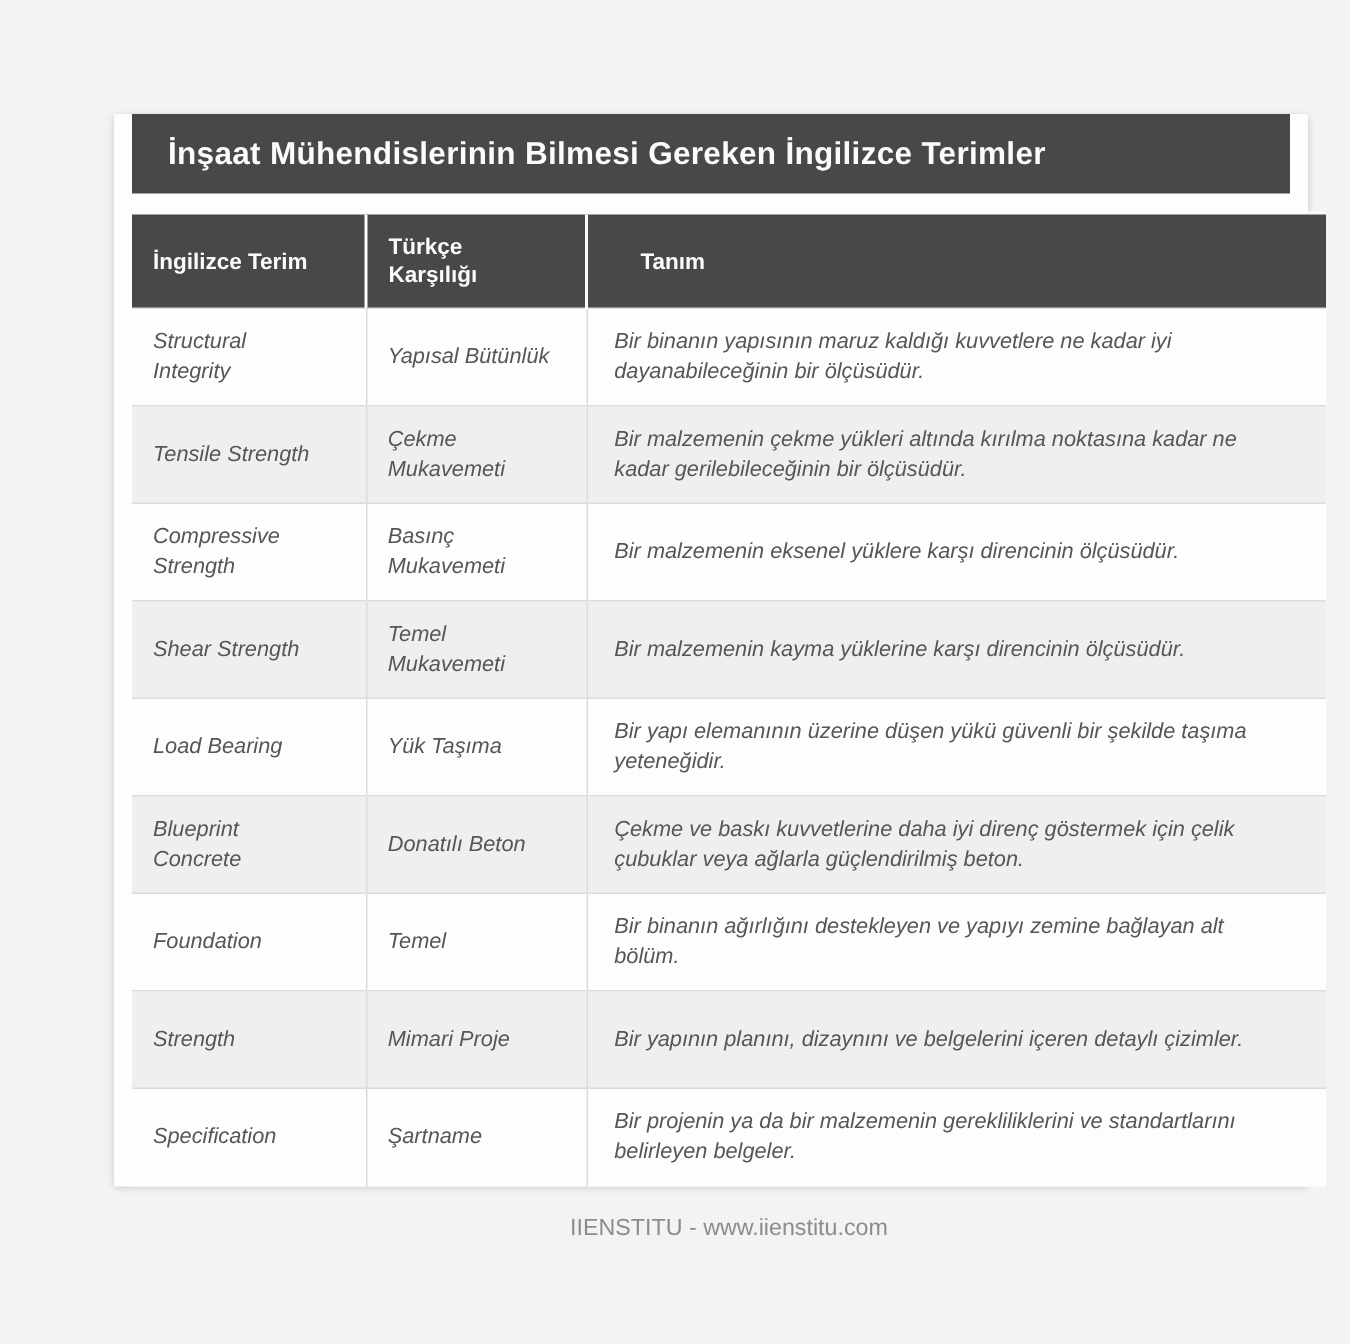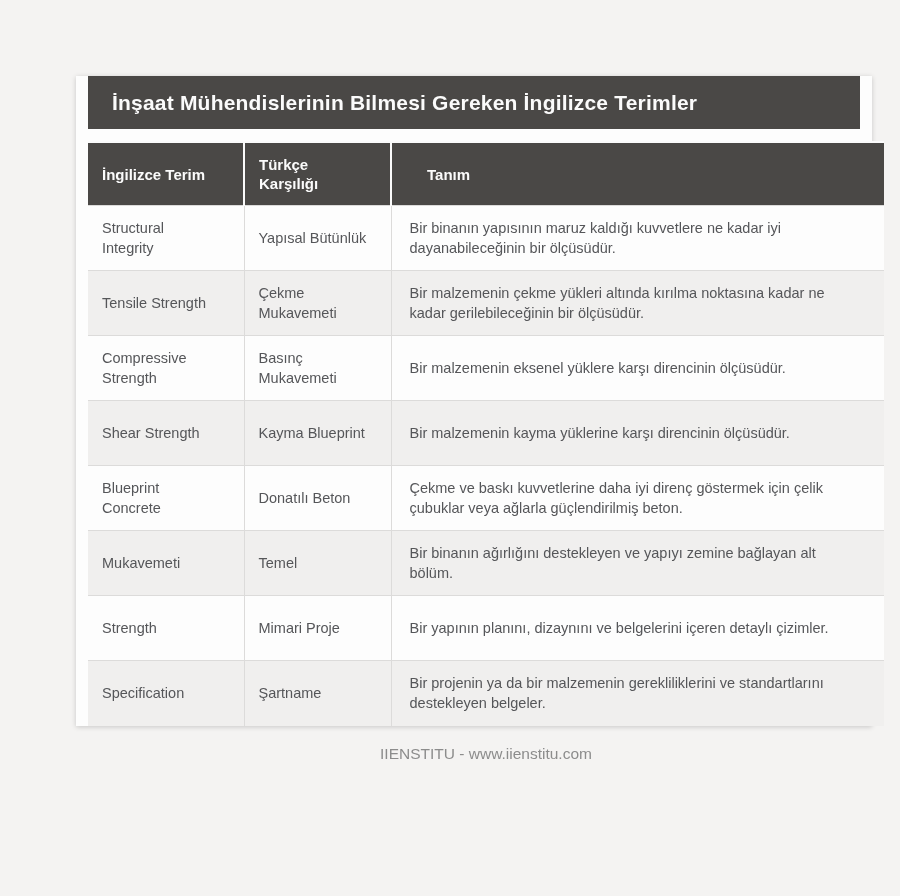--- a/index.html
+++ b/index.html
@@ -61,21 +61,21 @@
     color: var(--body-text);
     line-height: 20px;
     vertical-align: middle;
     padding: 12px 24px 12px 14px;
     border-top: 1px solid var(--grid-border);
     background: var(--row-white);
   }
   tbody td + td { border-left: 1px solid var(--grid-border); }
   tbody tr:nth-child(even) td { background: var(--row-alt); }
   tbody td.def-cell { padding-left: 18px; padding-right: 32px; }
-  tbody tr { height: 65px; }
+  tbody tr { height: 65px; font-style: italic; }
   .footer {
     text-align: center;
     color: var(--footer-text);
     font-size: 15.5px;
     margin-top: 19px;
     width: 900px;
   }
 </style>
 </head>
 <body>
@@ -107,40 +107,45 @@
           <td>Çekme Mukavemeti</td>
           <td class="def-cell">Bir malzemenin çekme yükleri altında kırılma noktasına kadar ne kadar gerilebileceğinin bir ölçüsüdür.</td>
         </tr>
         <tr>
           <td>Compressive Strength</td>
           <td>Basınç Mukavemeti</td>
           <td class="def-cell">Bir malzemenin eksenel yüklere karşı direncinin ölçüsüdür.</td>
         </tr>
         <tr>
           <td>Shear Strength</td>
-          <td>Kayma Blueprint</td>
+          <td>Temel Mukavemeti</td>
           <td class="def-cell">Bir malzemenin kayma yüklerine karşı direncinin ölçüsüdür.</td>
+        </tr>
+        <tr>
+          <td>Load Bearing</td>
+          <td>Yük Taşıma</td>
+          <td class="def-cell">Bir yapı elemanının üzerine düşen yükü güvenli bir şekilde taşıma yeteneğidir.</td>
         </tr>
         <tr>
           <td>Blueprint Concrete</td>
           <td>Donatılı Beton</td>
           <td class="def-cell">Çekme ve baskı kuvvetlerine daha iyi direnç göstermek için çelik çubuklar veya ağlarla güçlendirilmiş beton.</td>
         </tr>
         <tr>
-          <td>Mukavemeti</td>
+          <td>Foundation</td>
           <td>Temel</td>
           <td class="def-cell">Bir binanın ağırlığını destekleyen ve yapıyı zemine bağlayan alt bölüm.</td>
         </tr>
         <tr>
           <td>Strength</td>
           <td>Mimari Proje</td>
           <td class="def-cell">Bir yapının planını, dizaynını ve belgelerini içeren detaylı çizimler.</td>
         </tr>
         <tr>
           <td>Specification</td>
           <td>Şartname</td>
-          <td class="def-cell">Bir projenin ya da bir malzemenin gerekliliklerini ve standartlarını destekleyen belgeler.</td>
+          <td class="def-cell">Bir projenin ya da bir malzemenin gerekliliklerini ve standartlarını belirleyen belgeler.</td>
         </tr>
       </tbody>
   </table>
 </div>
 
 <div class="footer">IIENSTITU - www.iienstitu.com</div>
 
 </body></html>

